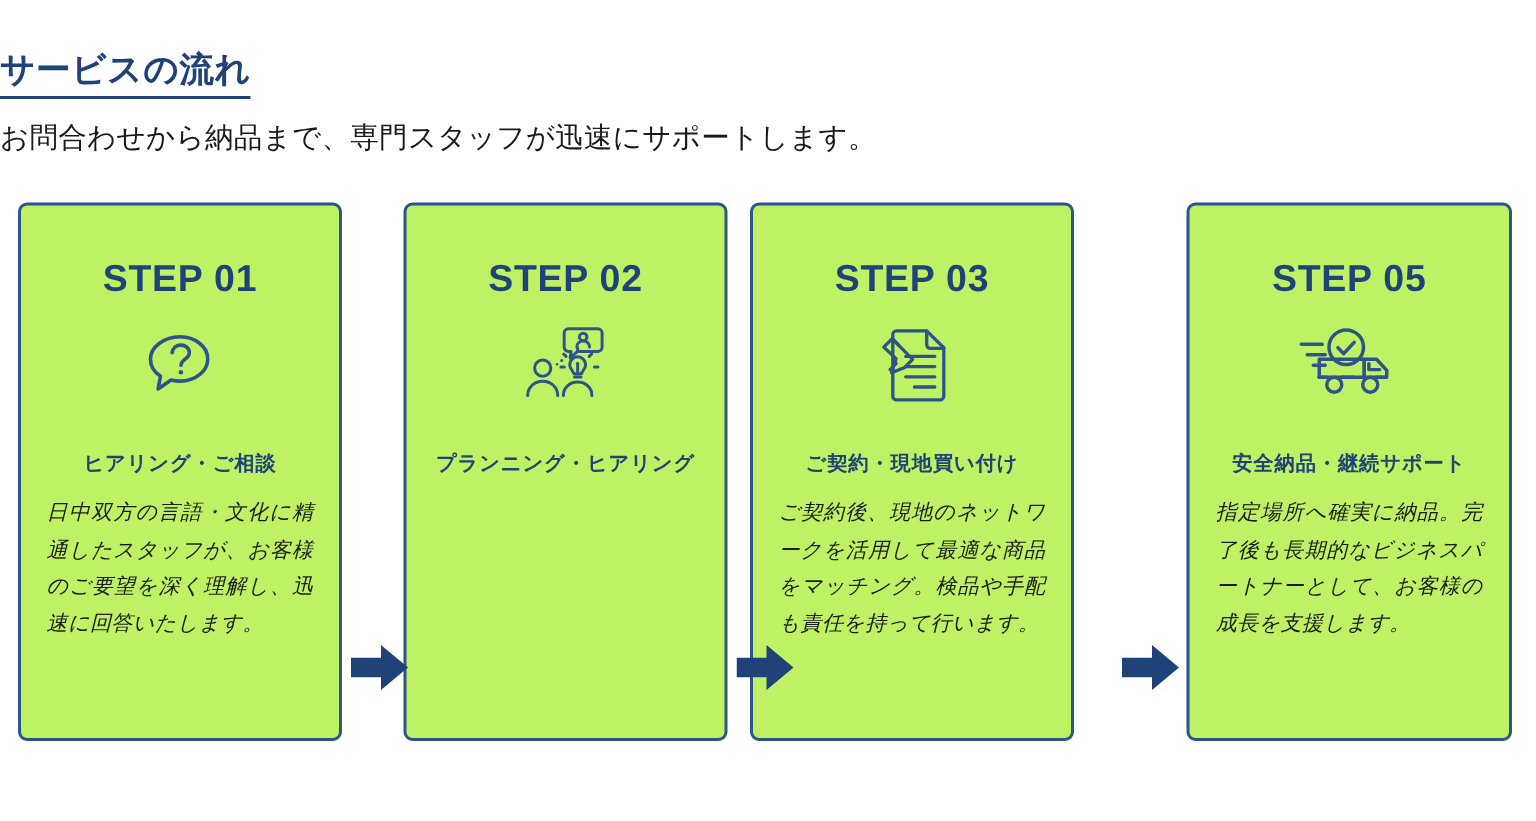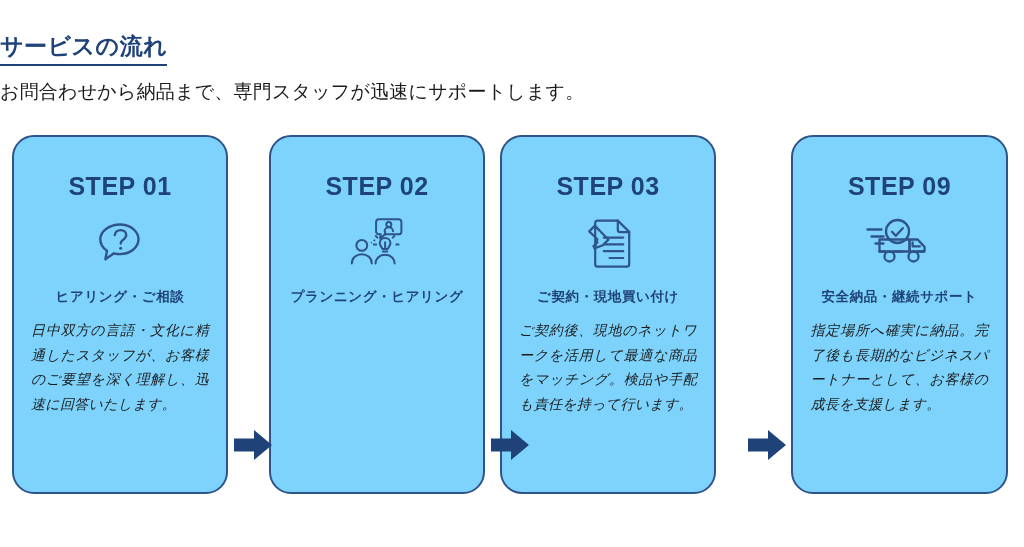--- a/index.html
+++ b/index.html
@@ -47,23 +47,23 @@
     width: 1024px;
     height: 362px;
   }
 
   .step-card {
     position: absolute;
     top: 0;
     width: 216px;
     height: 359px;
     box-sizing: border-box;
-    background: #7dd3fc;
+    background: #bef264;
     border: 2px solid #2e5489;
-    border-radius: 22px;
+    border-radius: 6px;
     display: flex;
     flex-direction: column;
     align-items: center;
   }
   .step-card.c1 { left: 12px; }
   .step-card.c2 { left: 269px; }
   .step-card.c3 { left: 500px; }
   .step-card.c4 { left: 791px; width: 217px; }
 
   .step-label {
@@ -78,21 +78,21 @@
   .step-icon {
     margin-top: 16px;
     height: 56px;
     display: flex;
     align-items: center;
     justify-content: center;
   }
   .step-icon svg { display: block; }
 
   .step-heading {
-    margin-top: 18px;
+    margin-top: 30px;
     font-size: 13.5px;
     font-weight: bold;
     color: #1f4378;
     letter-spacing: 0.6px;
     text-align: center;
     line-height: 1.2;
     white-space: nowrap;
   }
 
   .step-body {
@@ -191,21 +191,21 @@
         <path d="M15.8 10.8l4.2 4.2M14.4 31.4l4.1-4.1"></path>
       </svg>
     </div>
 
     <div class="step-heading">ご契約・現地買い付け</div>
 
     <div class="step-body">ご契約後、現地のネットワークを活用して最適な商品をマッチング。検品や手配も責任を持って行います。</div>
   </div>
 
   <div class="step-card c4">
-    <div class="step-label">STEP 09</div>
+    <div class="step-label">STEP 05</div>
 
     <div class="step-icon">
       <svg width="70" height="56" viewBox="0 0 70 56" fill="none" stroke="#2e5489" stroke-width="2.3" stroke-linecap="round" stroke-linejoin="round">
 
         <path d="M2.5 14.5h14M6.5 21.5h12M10.5 28.5h8"></path>
 
         <path d="M14.5 36.5v-12h30v12"></path>
         <path d="M14.5 36.5h30"></path>
 
         <path d="M44.5 24.5h8.2l6.8 7.4v4.6h-15z"></path>

